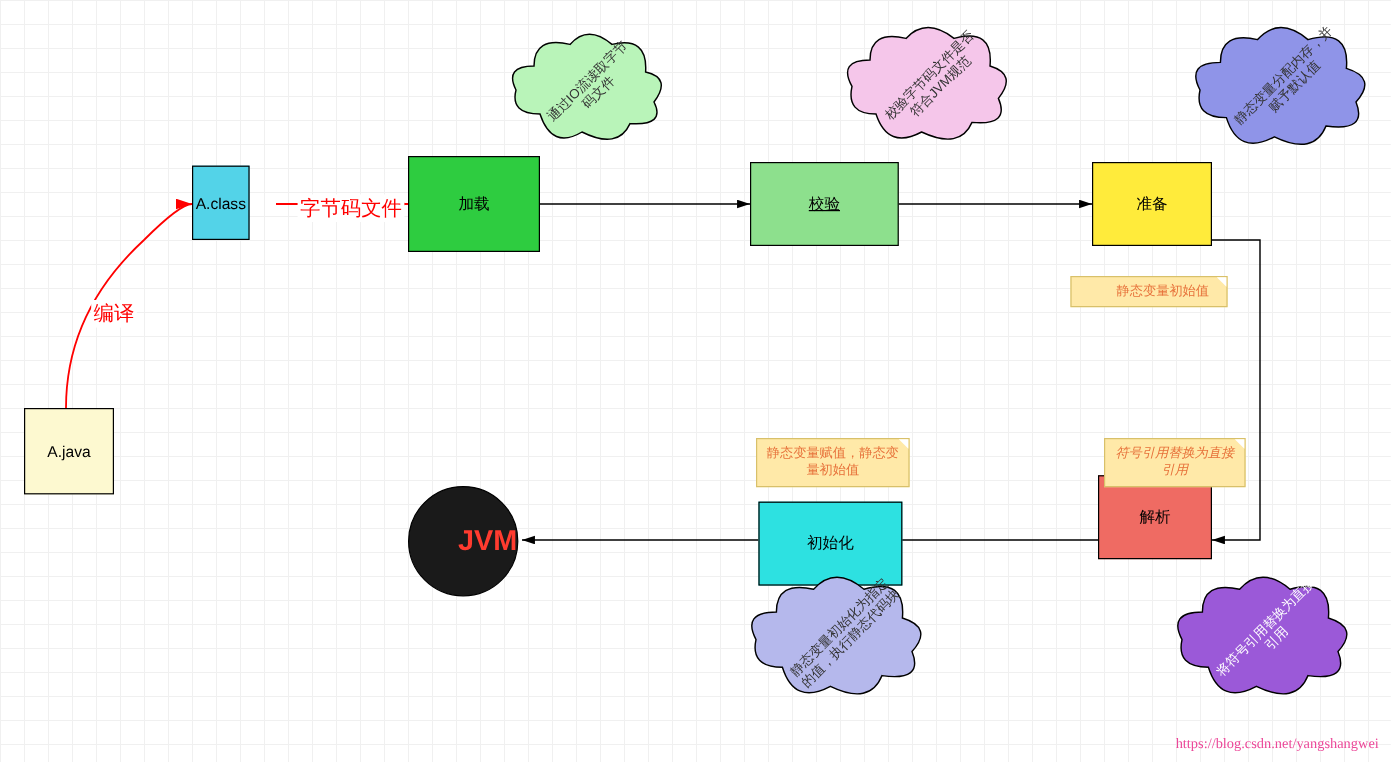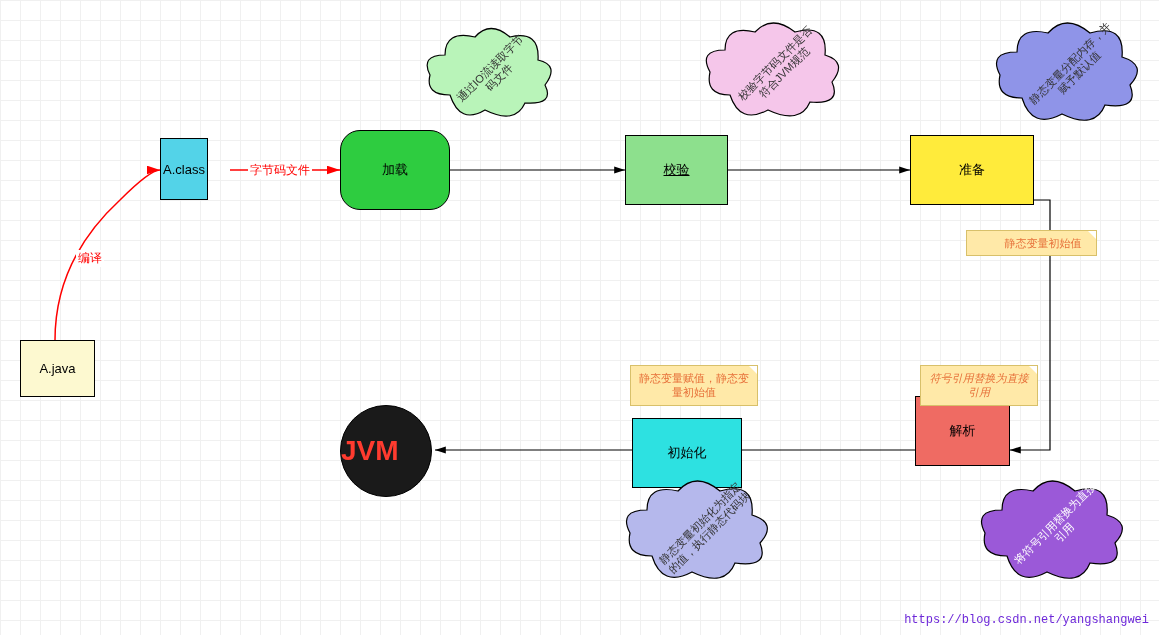--- a/index.html
+++ b/index.html
@@ -51,45 +51,45 @@
     transform: rotate(-45deg);
     line-height: 1.2;
     pointer-events: none;
   }
   .cloud-shape {
     position: absolute;
   }
   svg.arrows { position: absolute; top:0; left:0; overflow: visible; }
   .edge-label {
     position: absolute;
-    font-size: 12px;
+    font-size: 17px;
     color: #ff0000;
     background: #fff;
     padding: 0 2px;
   }
   .jvm-circle {
     position: absolute;
     width: 90px;
     height: 90px;
     border-radius: 50%;
     background: #1a1a1a;
     color: #ff3b2f;
     display: flex;
     align-items: center;
-    justify-content: flex-start;
-    font-size: 28px;
+    justify-content: flex-end;
+    font-size: 24px;
     font-weight: bold;
     border: 1.5px solid #000;
   }
   .watermark {
     position: absolute;
     bottom: 8px; right: 10px;
     font-size: 12px;
-    color: #6d28d9;
-    font-family: Liberation Mono, monospace;
+    color: #ec4899;
+    font-family: Liberation Serif, serif;
   }
 </style>
 </head>
 <body>
 
 <svg class="arrows" width="1159" height="635">
   <defs>
     <marker id="arrB" markerWidth="10" markerHeight="10" refX="9" refY="3" orient="auto">
       <path d="M0,0 L0,6 L9,3 z" fill="#000"></path>
     </marker>
@@ -106,56 +106,56 @@
 
   <line x1="725" y1="170" x2="910" y2="170" stroke="#000" stroke-width="1.2" marker-end="url(#arrB)"></line>
 
   <path d="M 1010 200 L 1050 200 L 1050 450 L 1010 450" stroke="#000" stroke-width="1.2" fill="none" marker-end="url(#arrB)"></path>
 
   <line x1="915" y1="450" x2="730" y2="450" stroke="#000" stroke-width="1.2" marker-end="url(#arrB)"></line>
 
   <line x1="632" y1="450" x2="435" y2="450" stroke="#000" stroke-width="1.2" marker-end="url(#arrB)"></line>
 </svg>
 
-<div class="box" style="left:20px; top:340px; width:75px; height:57px; background:#fdf9d0;">
+<div class="box" style="left:20px; top:340px; width:75px; height:72px; background:#fdf9d0;">
   <span>A.java</span>
 </div>
 
 <div class="box" style="left:160px; top:138px; width:48px; height:62px; background:#53d3e8;">
   <span>A.class</span>
 </div>
 
-<div class="box" style="left:340px; top:130px; width:110px; height:80px; background:#2ecc40;border-radius:20px;">
+<div class="box" style="left:340px; top:130px; width:110px; height:80px; background:#2ecc40;">
   <span>加载</span>
 </div>
 
-<div class="box" style="left:625px; top:135px; width:103px; height:70px; background:#8de08d;text-decoration:underline;">
+<div class="box" style="left:625px; top:135px; width:124px; height:70px; background:#8de08d;text-decoration:underline;">
   <span>校验</span>
 </div>
 
-<div class="box" style="left:910px; top:135px; width:124px; height:70px; background:#ffeb3b;">
+<div class="box" style="left:910px; top:135px; width:100px; height:70px; background:#ffeb3b;">
   <span>准备</span>
 </div>
 
 <div class="box" style="left:915px; top:396px; width:95px; height:70px; background:#ef6b63;text-align:center;">
   <span>解析</span>
 </div>
 
-<div class="box" style="left:632px; top:418px; width:110px; height:70px; background:#2de1e1;">
+<div class="box" style="left:632px; top:418px; width:120px; height:70px; background:#2de1e1;">
   <span>初始化</span>
 </div>
 
 <div class="jvm-circle" style="left:340px; top:405px;">
   <span>JVM</span>
 </div>
 
 <div class="edge-label" style="left:60px; top:250px;margin-left:16px;">编译</div>
 <div class="edge-label" style="left:248px; top:162px;">字节码文件</div>
 
-<div class="note" style="left:966px; top:230px; width:90px;padding-left:31px;">静态变量初始值</div>
+<div class="note" style="left:892px; top:230px; width:90px;padding-left:31px;">静态变量初始值</div>
 <div class="note" style="left:920px; top:365px; width:100px;font-style:italic;">符号引用替换为直接引用</div>
 <div class="note" style="left:630px; top:365px; width:110px;">静态变量赋值，静态变量初始值</div>
 
 <svg class="cloud-shape" style="left:420px; top:25px;" width="140" height="110">
   <path d="M30,70 Q5,70 10,50 Q0,30 25,30 Q25,5 55,12 Q70,-5 90,12 Q120,5 118,35 Q140,40 125,60 Q135,80 105,78 Q95,100 65,85 Q40,100 30,70 Z" fill="#b9f4b9" stroke="#000" stroke-width="1.2"></path>
 </svg>
 <div class="cloud" style="left:450px; top:60px; width:90px;">通过IO流读取字节码文件</div>
 
 <svg class="cloud-shape" style="left:700px; top:20px;" width="150" height="115">
   <path d="M30,75 Q5,75 10,52 Q-2,30 25,30 Q25,5 55,12 Q72,-6 95,12 Q128,3 125,35 Q148,42 132,62 Q142,85 110,82 Q100,105 68,90 Q40,105 30,75 Z" fill="#f5c6ea" stroke="#000" stroke-width="1.2"></path>

